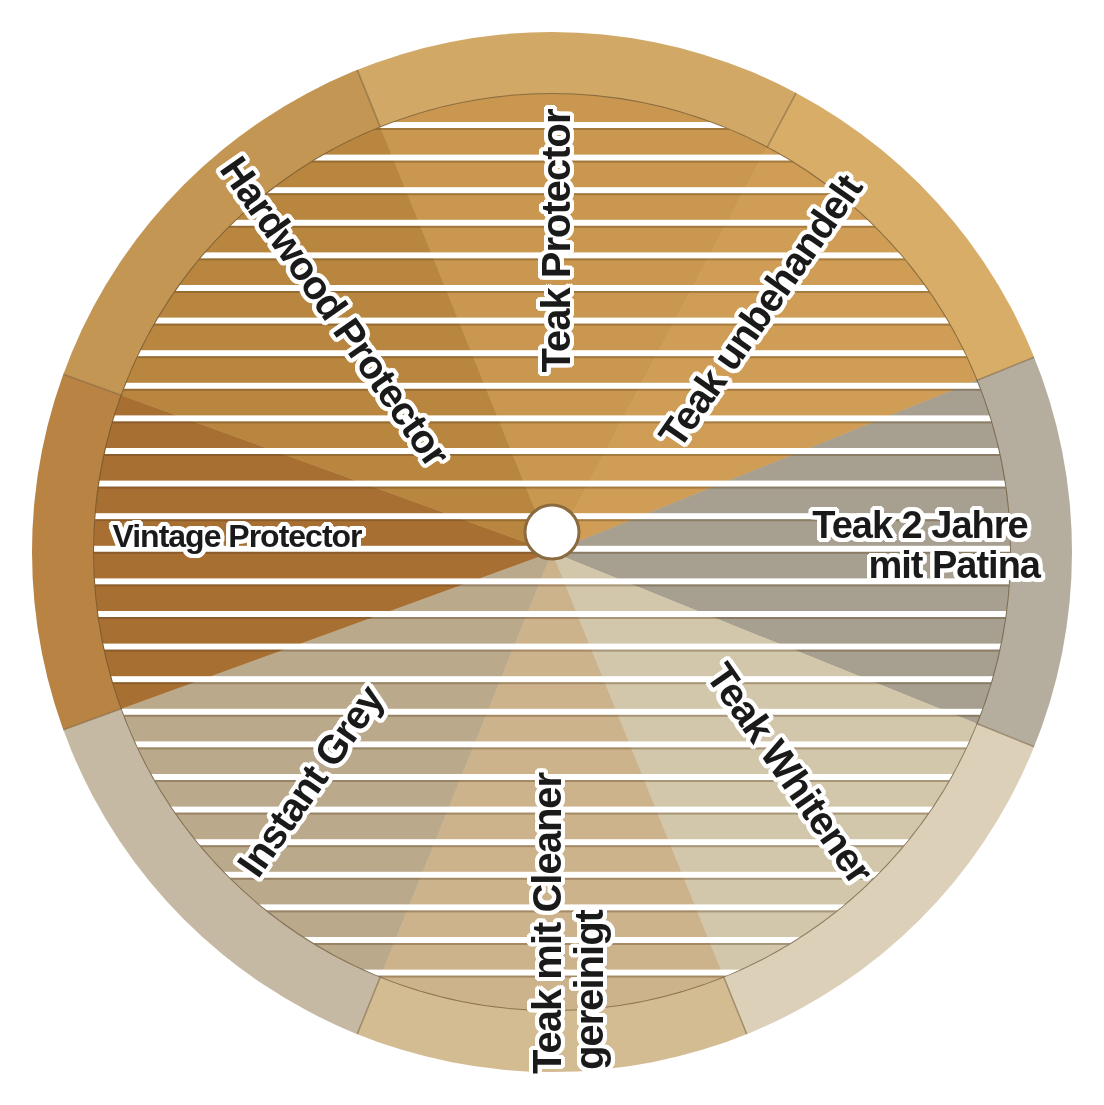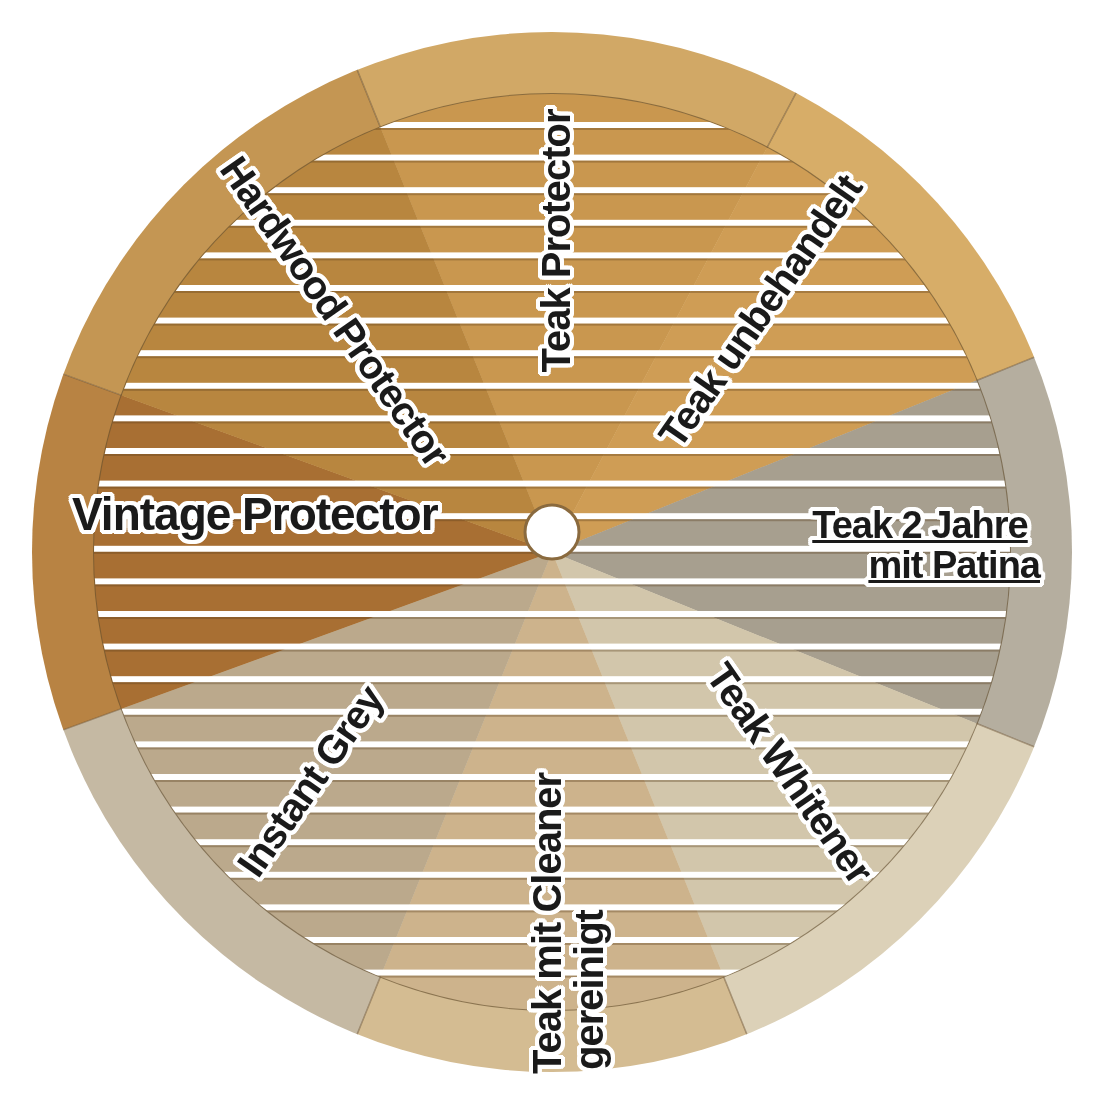--- a/index.html
+++ b/index.html
@@ -125,23 +125,23 @@
     <circle cx="552" cy="532" r="27" fill="#ffffff" stroke="#8a6a3e" stroke-width="3"></circle>
   </svg>
 
   
   <div class="label" style="left:396px; top:220px; width:320px; font-size:40px; transform:rotate(-90deg);">Teak Protector</div>
 
   <div class="label" style="left:580px; top:290px; width:360px; font-size:40px; transform:rotate(-55deg);">Teak unbehandelt</div>
 
   <div class="label" style="left:140px; top:290px; width:390px; font-size:40px; transform:rotate(55deg);">Hardwood Protector</div>
 
-  <div class="label" style="left:72px; top:490px; width:330px; font-size:46px;">Vintage Protector</div>
+  <div class="label" style="left:72px; top:520px; width:330px; font-size:32px;">Vintage Protector</div>
 
-  <div class="label" style="left:800px; top:506px; width:240px; font-size:38px;text-decoration:underline;">
+  <div class="label" style="left:800px; top:506px; width:240px; font-size:38px;">
     <div>Teak 2 Jahre</div>
     <div style="text-align:right; padding-left:6px;">mit Patina</div>
   </div>
 
   <div class="label" style="left:180px; top:760px; width:260px; font-size:40px; transform:rotate(-55deg);">Instant Grey</div>
 
   <div class="label" style="left:640px; top:752px; width:300px; font-size:40px; transform:rotate(55deg);">Teak Whitener</div>
 
   <div class="label" style="left:398px; top:862px; width:340px; font-size:40px; transform:rotate(-90deg);">
     <div style="text-align:left;">Teak mit Cleaner</div>

